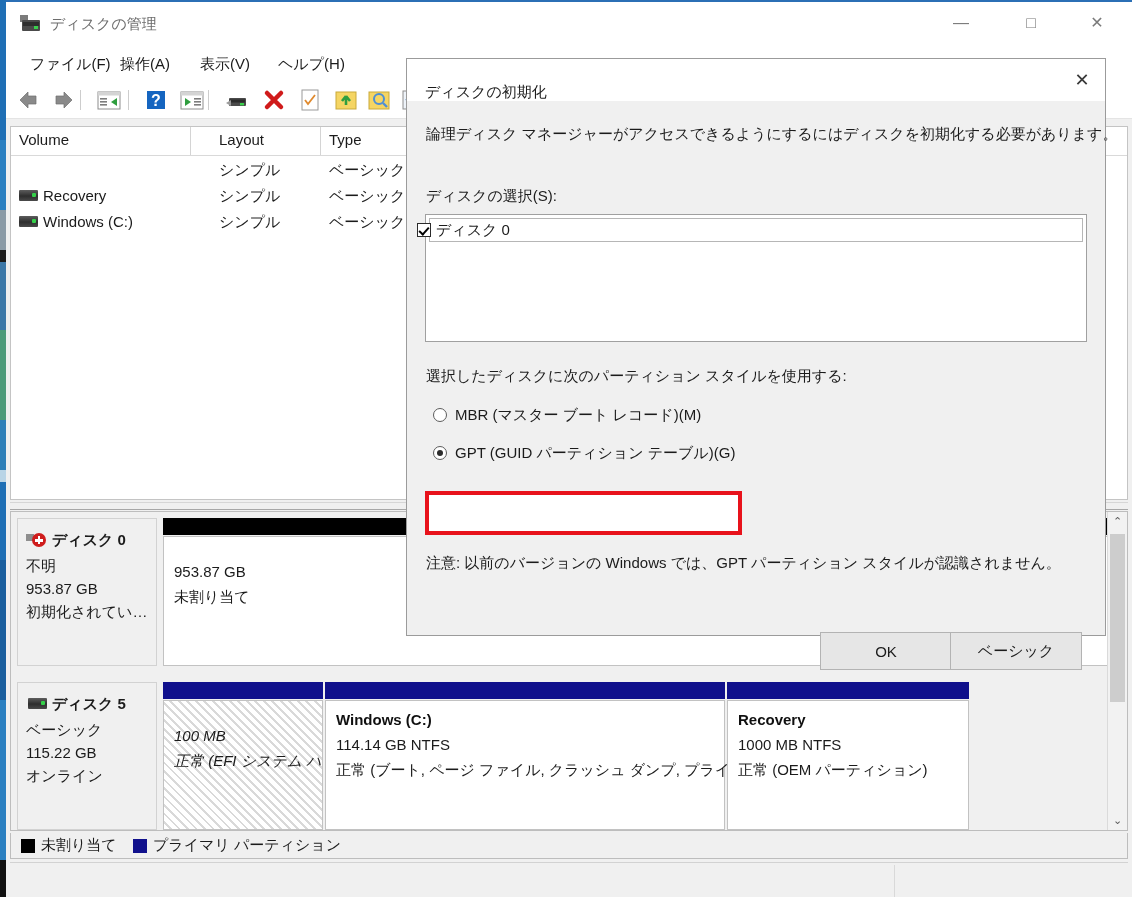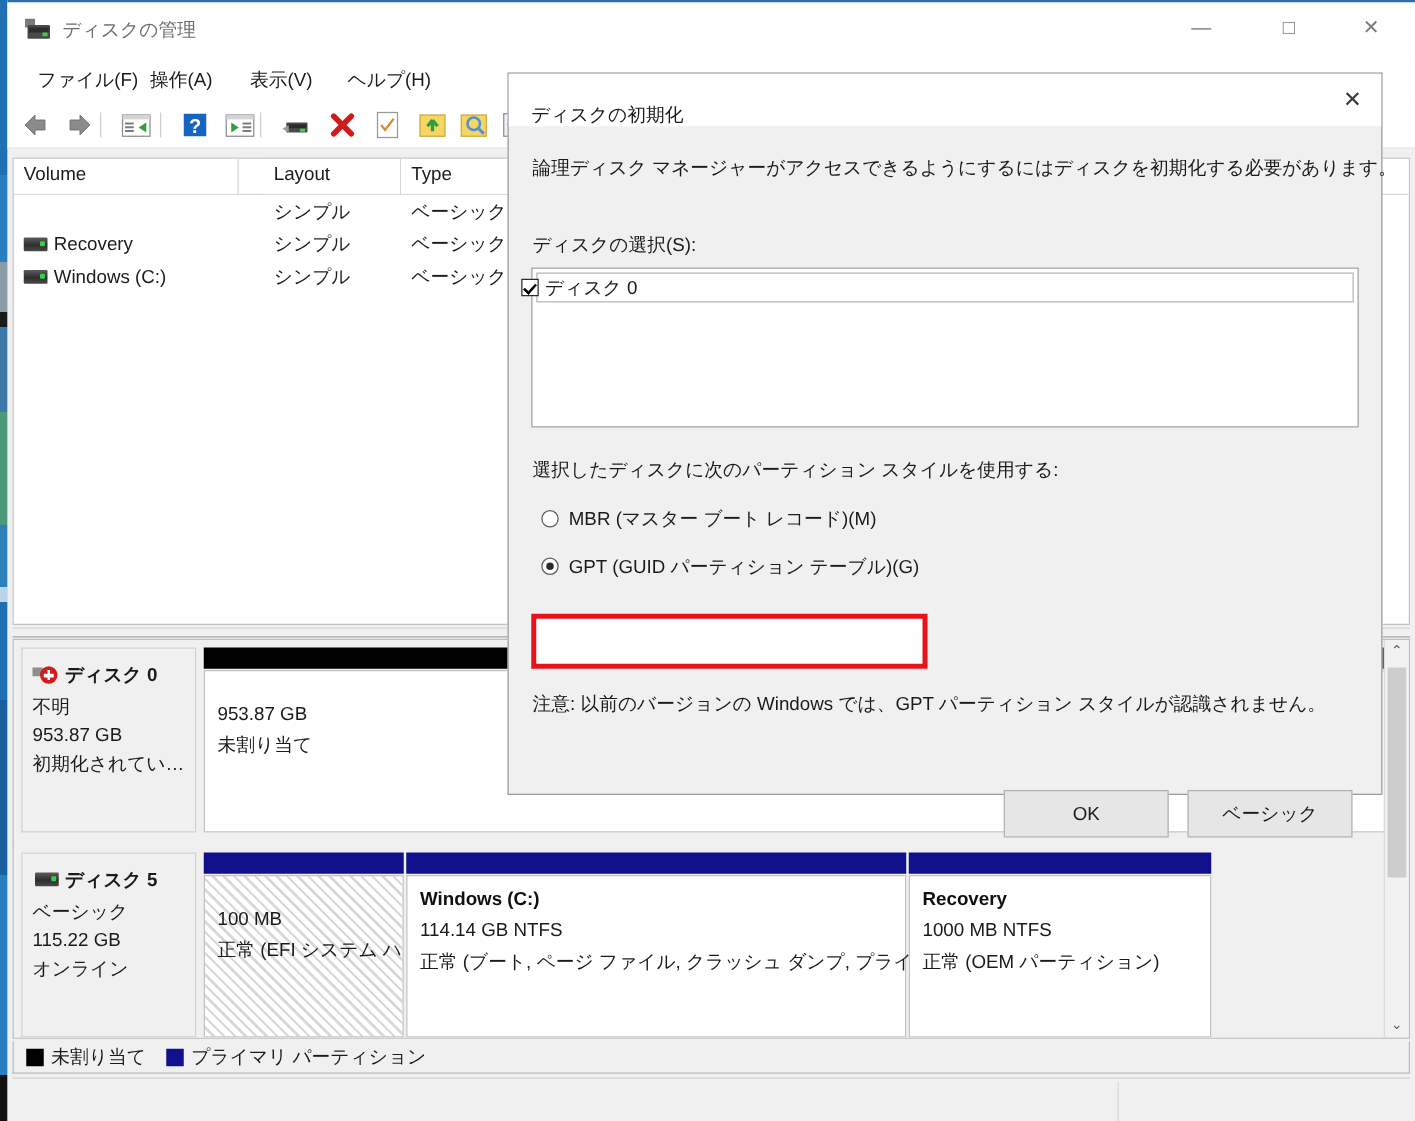--- a/index.html
+++ b/index.html
@@ -309,20 +309,21 @@
     border: 1px solid #c2c2c2;
     box-sizing: border-box;
     padding: 22px 0 0 10px;
   }
   .part-body.hatched {
     background-color: #fbfbfb;
     background-image: repeating-linear-gradient(
       45deg,
       #ffffff 0px, #ffffff 4px,
       #d9d9d9 4px, #d9d9d9 6px);
+    font-style: italic;
   }
   .part-label {
     font-size: 15px;
     font-weight: bold;
     color: #101010;
     white-space: nowrap;
     line-height: 25px;
   }
   .part-line {
     font-size: 15px;
@@ -814,17 +815,17 @@
       <span class="radio-text">MBR (マスター ブート レコード)(M)</span>
     </div>
 
     <div class="radio-row" style="top:382px; z-index:3">
       <span class="radio-dot on"></span>
       <span class="radio-text">GPT (GUID パーティション テーブル)(G)</span>
     </div>
 
     <div class="dlg-note">注意: 以前のバージョンの Windows では、GPT パーティション スタイルが認識されません。</div>
 
-    <button class="dlg-btn" style="left:396px; width:132px">OK</button>
+    <button class="dlg-btn" style="left:413px; width:132px">OK</button>
     <button class="dlg-btn" style="left:543px; width:132px">ベーシック</button>
   </div>
 
 </div>
 
 </body></html>

